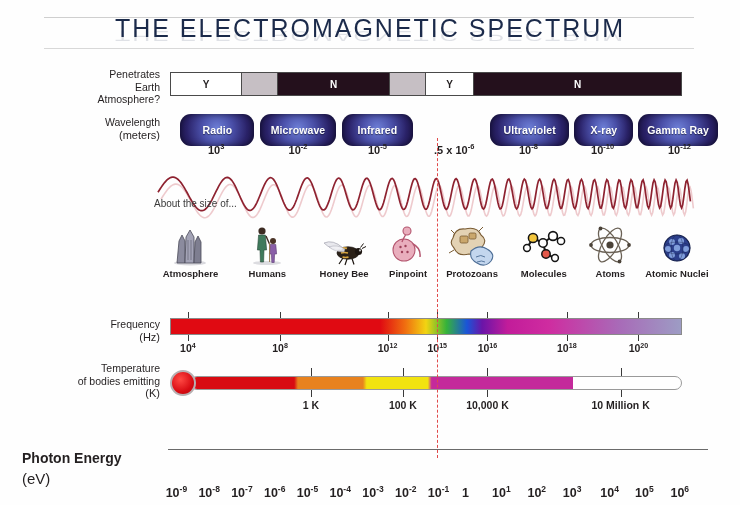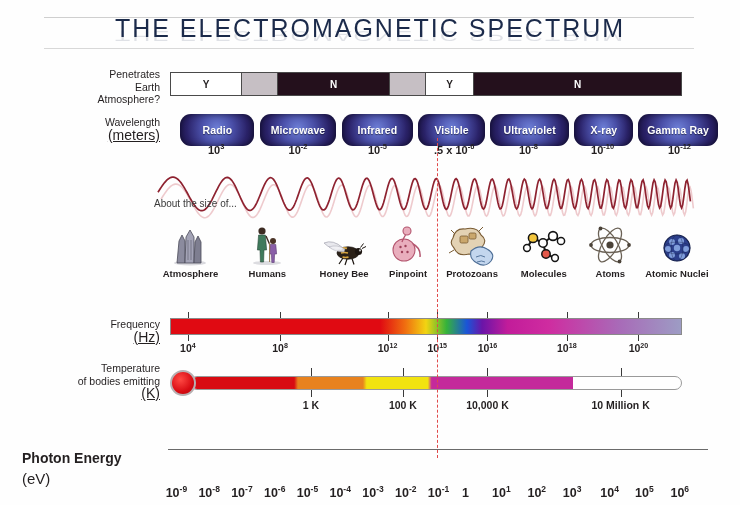--- a/index.html
+++ b/index.html
@@ -39,21 +39,21 @@
   }
 
   
   .row-label {
     position:absolute;
     text-align:right;
     font-size:10.5px;
     line-height:12.5px;
     color:#231f20;
   }
-  .row-label .sub { font-size:14px;text-decoration:underline; }
+  .row-label .sub { font-size:11px; }
 
   
   #atmos-bar {
     position:absolute; left:170px; top:72px; width:512px; height:24px;
     display:flex;
     border:1px solid #4a4a4a;
   }
   .atm-seg {
     display:flex; align-items:center; justify-content:center;
     font-size:10px; font-weight:700;
@@ -204,21 +204,20 @@
   </div>
 
 <div class="row-label" style="left:30px; top:116px; width:130px;">
   <div>Wavelength</div>
   <div class="sub">(meters)</div>
 </div>
 <div id="wl-row">
     <div class="wl-pill" style="left: 2%; width: 14.5%;">Radio</div>
     <div class="wl-pill" style="left: 17.5%; width: 15%;">Microwave</div>
     <div class="wl-pill" style="left: 33.5%; width: 14%; text-align: center;">Infrared</div>
-    <div class="wl-pill" style="left: 48.5%; width: 13%;">Visible</div>
     <div class="wl-pill" style="left: 62.5%; width: 15.5%;">Ultraviolet</div>
     <div class="wl-pill" style="left: 79%; width: 11.5%;">X-ray</div>
     <div class="wl-pill" style="left: 91.5%; width: 15.5%;">Gamma Ray</div>
   </div>
 <div id="wl-exp-row">
     <div class="wl-exp" style="left: 9%;">10<sup>3</sup></div>
     <div class="wl-exp" style="left: 25%;">10<sup>-2</sup></div>
     <div class="wl-exp" style="left: 40.5%;">10<sup>-5</sup></div>
     <div class="wl-exp" style="left: 55.5%;">.5 x 10<sup>-6</sup></div>
     <div class="wl-exp" style="left: 70%;">10<sup>-8</sup></div>

